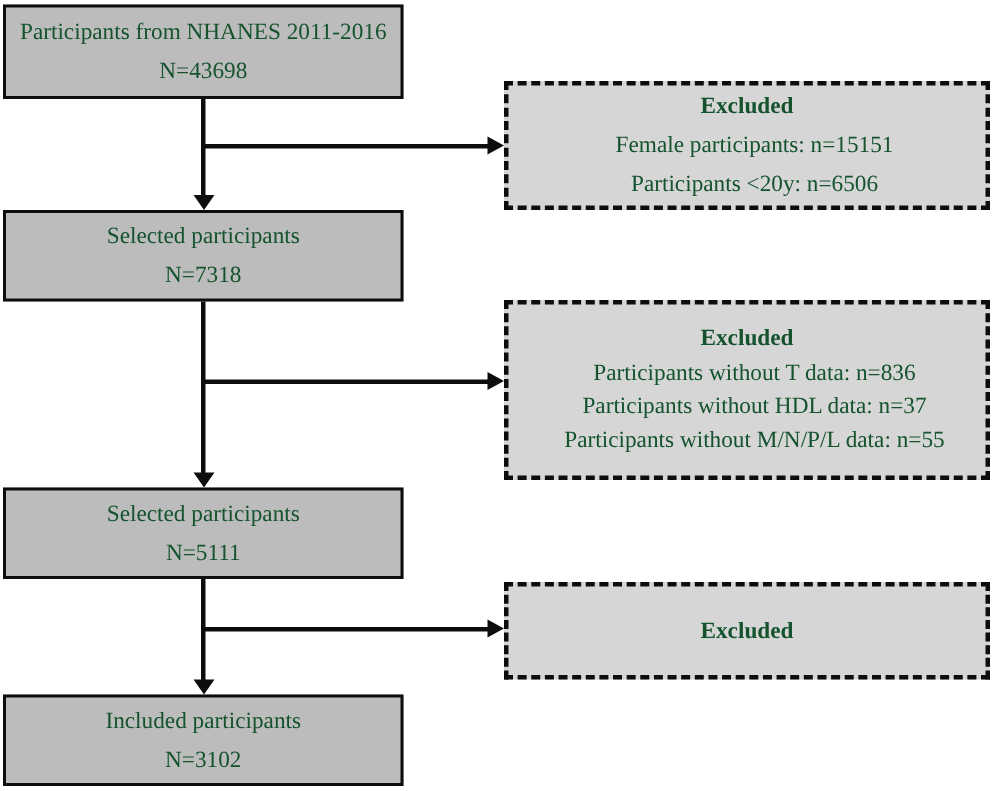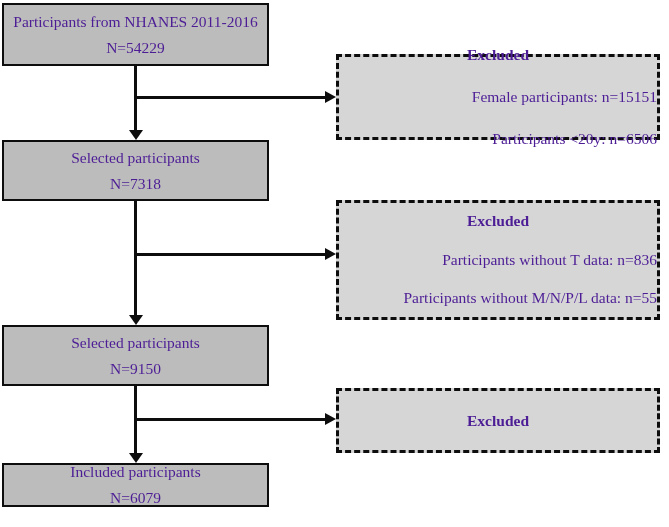--- a/index.html
+++ b/index.html
@@ -7,21 +7,21 @@
     padding: 0;
     background: #ffffff;
     font-family: "Liberation Serif", serif;
   }
   .canvas {
     position: relative;
     width: 669px;
     height: 527px;
     background: #ffffff;
     overflow: hidden;
-    color: #4c1d95;
+    color: #14532d;
   }
   
   .mbox {
     position: absolute;
     left: 2px;
     width: 267px;
     box-sizing: border-box;
     background: #bcbcbc;
     border: 2px solid #0d0d0d;
     display: flex;
@@ -44,23 +44,22 @@
     display: flex;
     flex-direction: column;
     justify-content: center;
     font-size: 15.5px;
   }
   .xbox .xhead {
     text-align: center;
     font-weight: bold;
   }
   .xbox .xline {
-    text-align: right;
+    text-align: center;
     padding-left: 10px;
-    margin-top: 16px;
   }
   .lh26 { line-height: 26px; }
   .lh22 { line-height: 22.5px; }
   .lh25 { line-height: 25px; }
   
   .vline {
     position: absolute;
     left: 134px;
     width: 3px;
     background: #0d0d0d;
@@ -92,47 +91,48 @@
     border-left: 11px solid #0d0d0d;
   }
 </style>
 </head>
 <body>
 
 <div class="canvas">
 
   <div class="mbox" style="top:3px;height:63px;">
     <div><b></b><span>Participants from NHANES 2011-2016</span></div>
-    <div>N=54229</div>
+    <div>N=43698</div>
   </div>
 
   <div class="mbox" style="top:140px;height:61px;">
     <div><b>Selected</b><span> participants</span></div>
     <div>N=7318</div>
   </div>
 
   <div class="mbox" style="top:325px;height:61px;">
     <div><b>Selected</b><span> participants</span></div>
-    <div>N=9150</div>
+    <div>N=5111</div>
   </div>
 
-  <div class="mbox" style="top:463px;height:44px;">
+  <div class="mbox" style="top:463px;height:61px;">
     <div><b>Included</b><span> participants</span></div>
-    <div>N=6079</div>
+    <div>N=3102</div>
   </div>
 
   <div class="xbox lh26" style="top:54px;height:86px;">
     <div class="xhead">Excluded</div>
     <div class="xline">Female participants: n=15151</div>
     <div class="xline">Participants &lt;20y: n=6506</div>
   </div>
 
   <div class="xbox lh22" style="top:200px;height:120px;">
     <div class="xhead">Excluded</div>
     <div class="xline">Participants without T data: n=836</div>
+    <div class="xline">Participants without HDL data: n=37</div>
     <div class="xline">Participants without M/N/P/L data: n=55</div>
   </div>
 
   <div class="xbox lh25" style="top:388px;height:65px;">
     <div class="xhead">Excluded</div>
   </div>
 
   <div class="vline" style="top:66px;height:66px;"></div>
   <div class="arr-down" style="top:130px;"></div>
 

